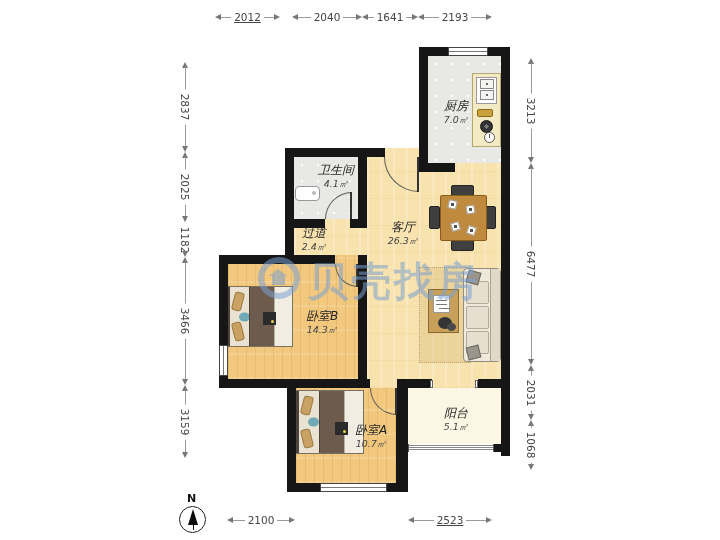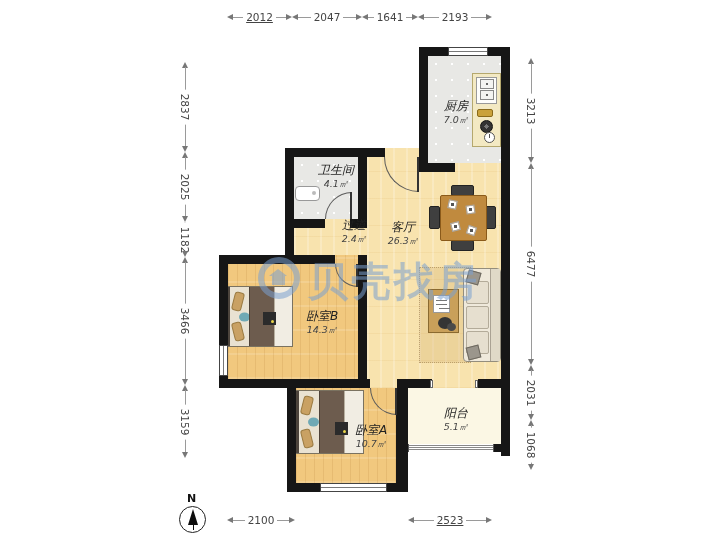--- a/index.html
+++ b/index.html
@@ -216,52 +216,52 @@
   <div class="wm-text" style="left:308px;top:254px;">贝壳找房</div>
 
   <div class="rlabel" style="left:456px;top:112px;">
     <div class="nm">厨房</div>
     <div class="ar">7.0㎡</div>
   </div>
   <div class="rlabel" style="left:336px;top:176px;">
     <div class="nm">卫生间</div>
     <div class="ar">4.1㎡</div>
   </div>
-  <div class="rlabel" style="left:314px;top:231px;margin-left:40px;">
+  <div class="rlabel" style="left:314px;top:239px;">
     <div class="nm">过道</div>
     <div class="ar">2.4㎡</div>
   </div>
   <div class="rlabel" style="left:403px;top:233px;">
     <div class="nm">客厅</div>
     <div class="ar">26.3㎡</div>
   </div>
   <div class="rlabel" style="left:322px;top:322px;">
     <div class="nm">卧室B</div>
     <div class="ar">14.3㎡</div>
   </div>
   <div class="rlabel" style="left:371px;top:436px;">
     <div class="nm">卧室A</div>
     <div class="ar">10.7㎡</div>
   </div>
   <div class="rlabel" style="left:456px;top:419px;">
     <div class="nm">阳台</div>
     <div class="ar">5.1㎡</div>
   </div>
 
-  <div class="hdim" style="left:227px;top:10px;width:65px;text-decoration:underline;">
+  <div class="hdim" style="left:215px;top:10px;width:65px;text-decoration:underline;">
     <span class="al"></span>
       <span class="seg"></span>
       <span class="lbl">2012</span>
       <span class="seg"></span>
       <span class="ar2"></span>
   </div>
   <div class="hdim" style="left:292px;top:10px;width:70px;">
     <span class="al"></span>
       <span class="seg"></span>
-      <span class="lbl">2047</span>
+      <span class="lbl">2040</span>
       <span class="seg"></span>
       <span class="ar2"></span>
   </div>
   <div class="hdim" style="left:362px;top:10px;width:56px;">
     <span class="al"></span>
       <span class="seg"></span>
       <span class="lbl">1641</span>
       <span class="seg"></span>
       <span class="ar2"></span>
   </div>

